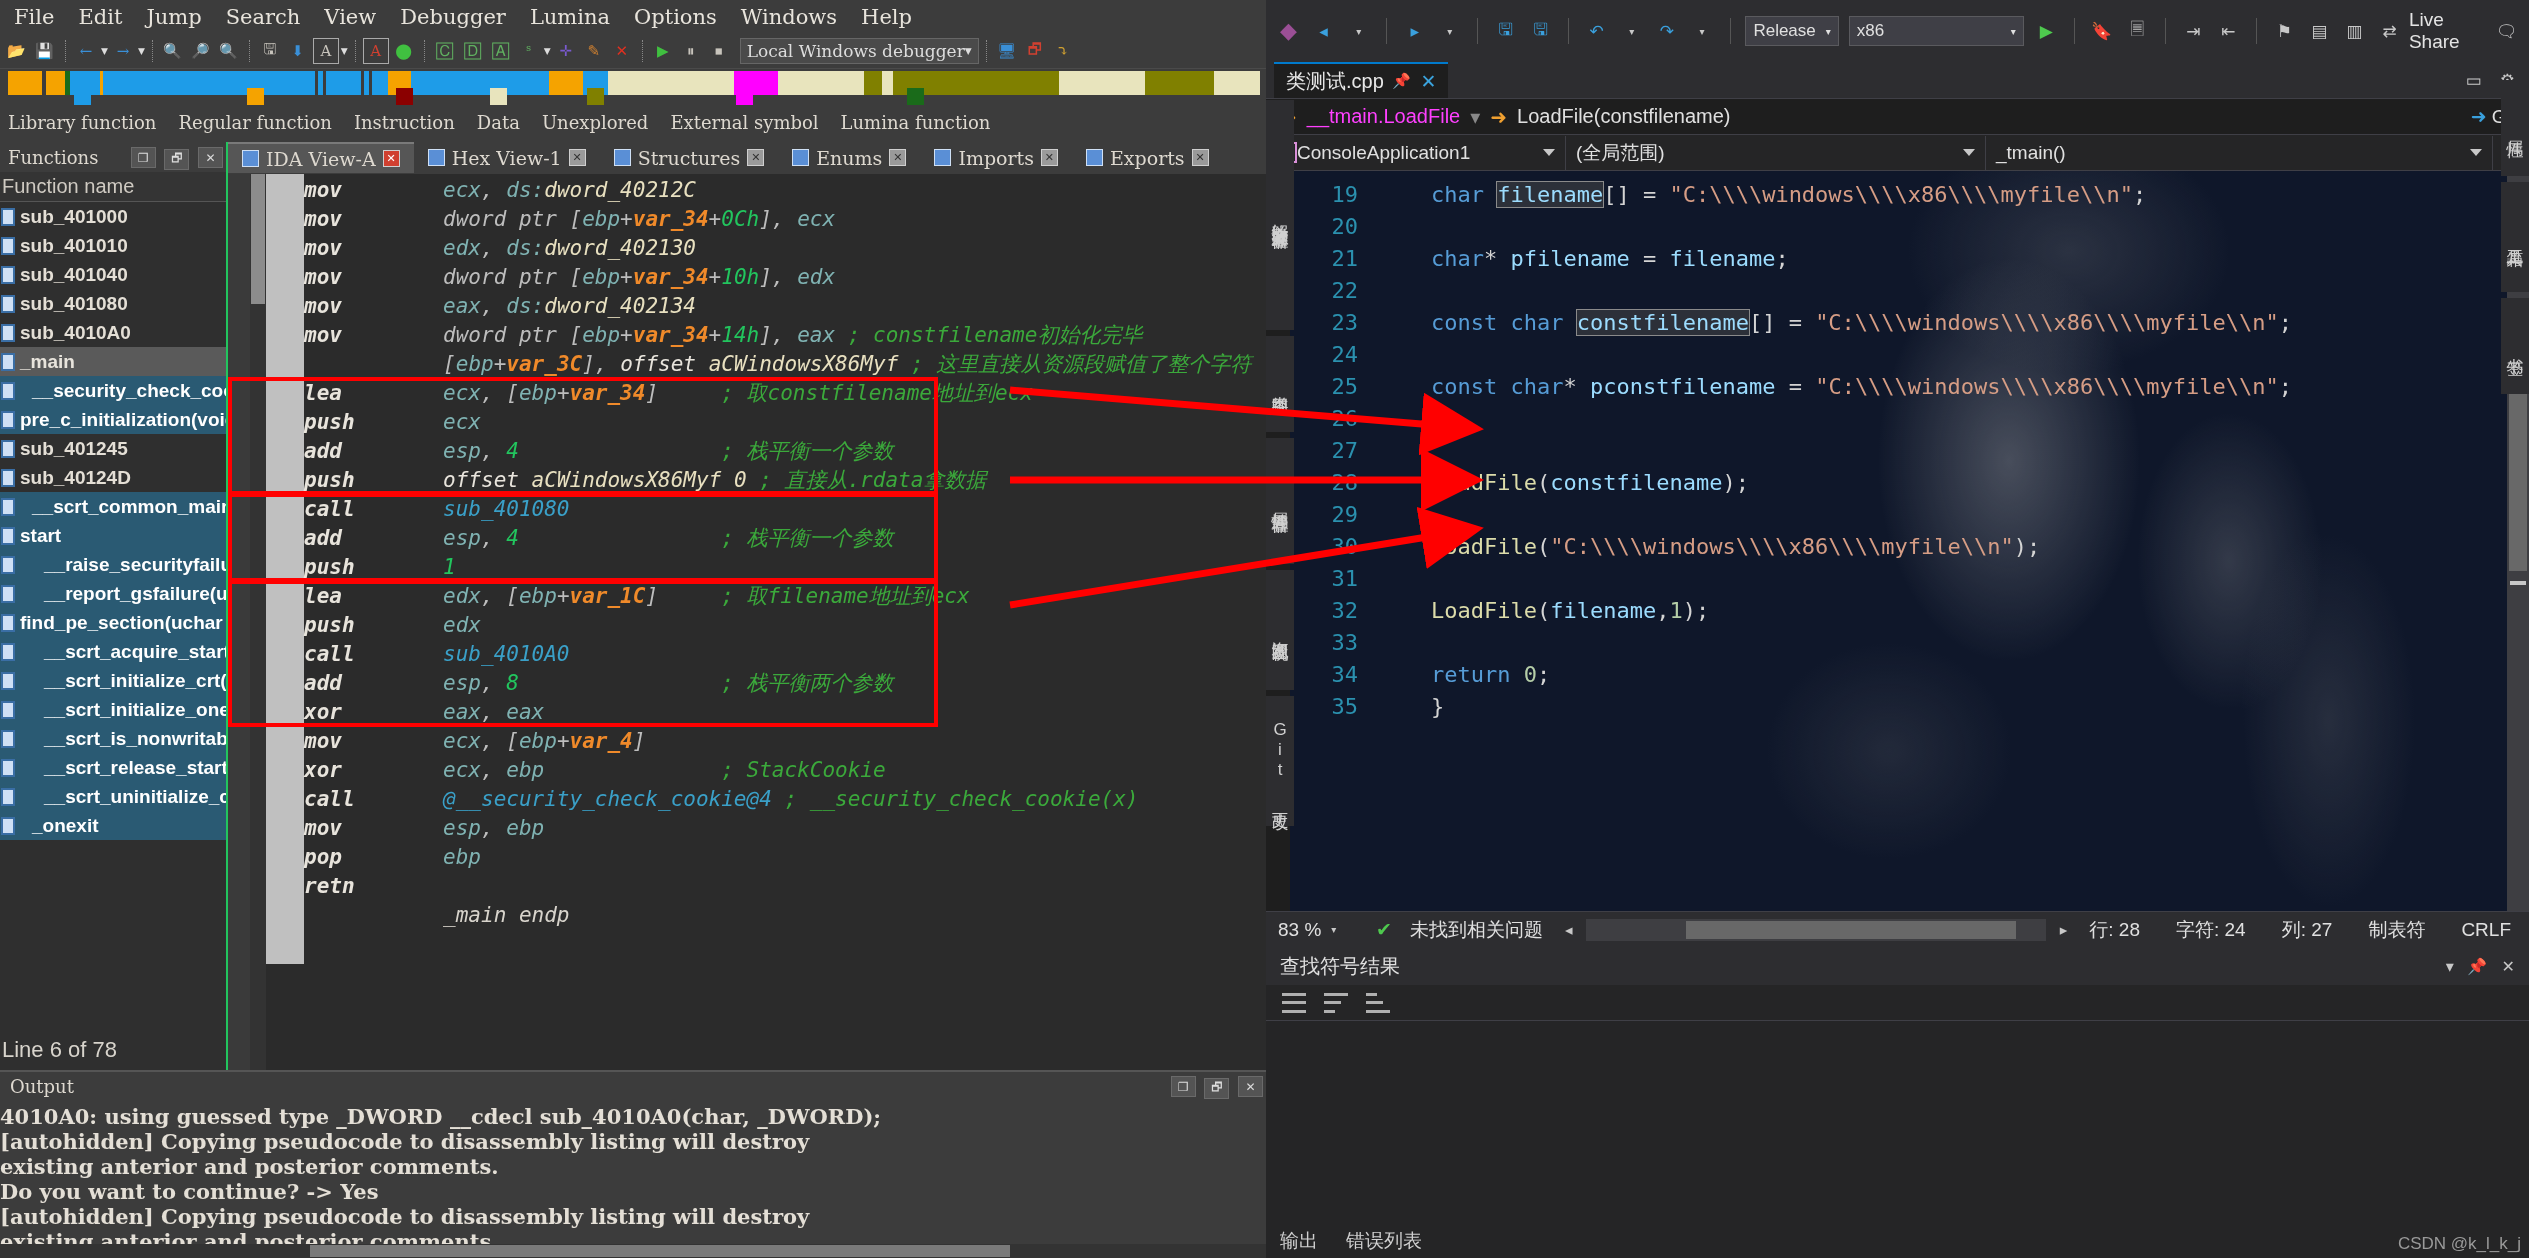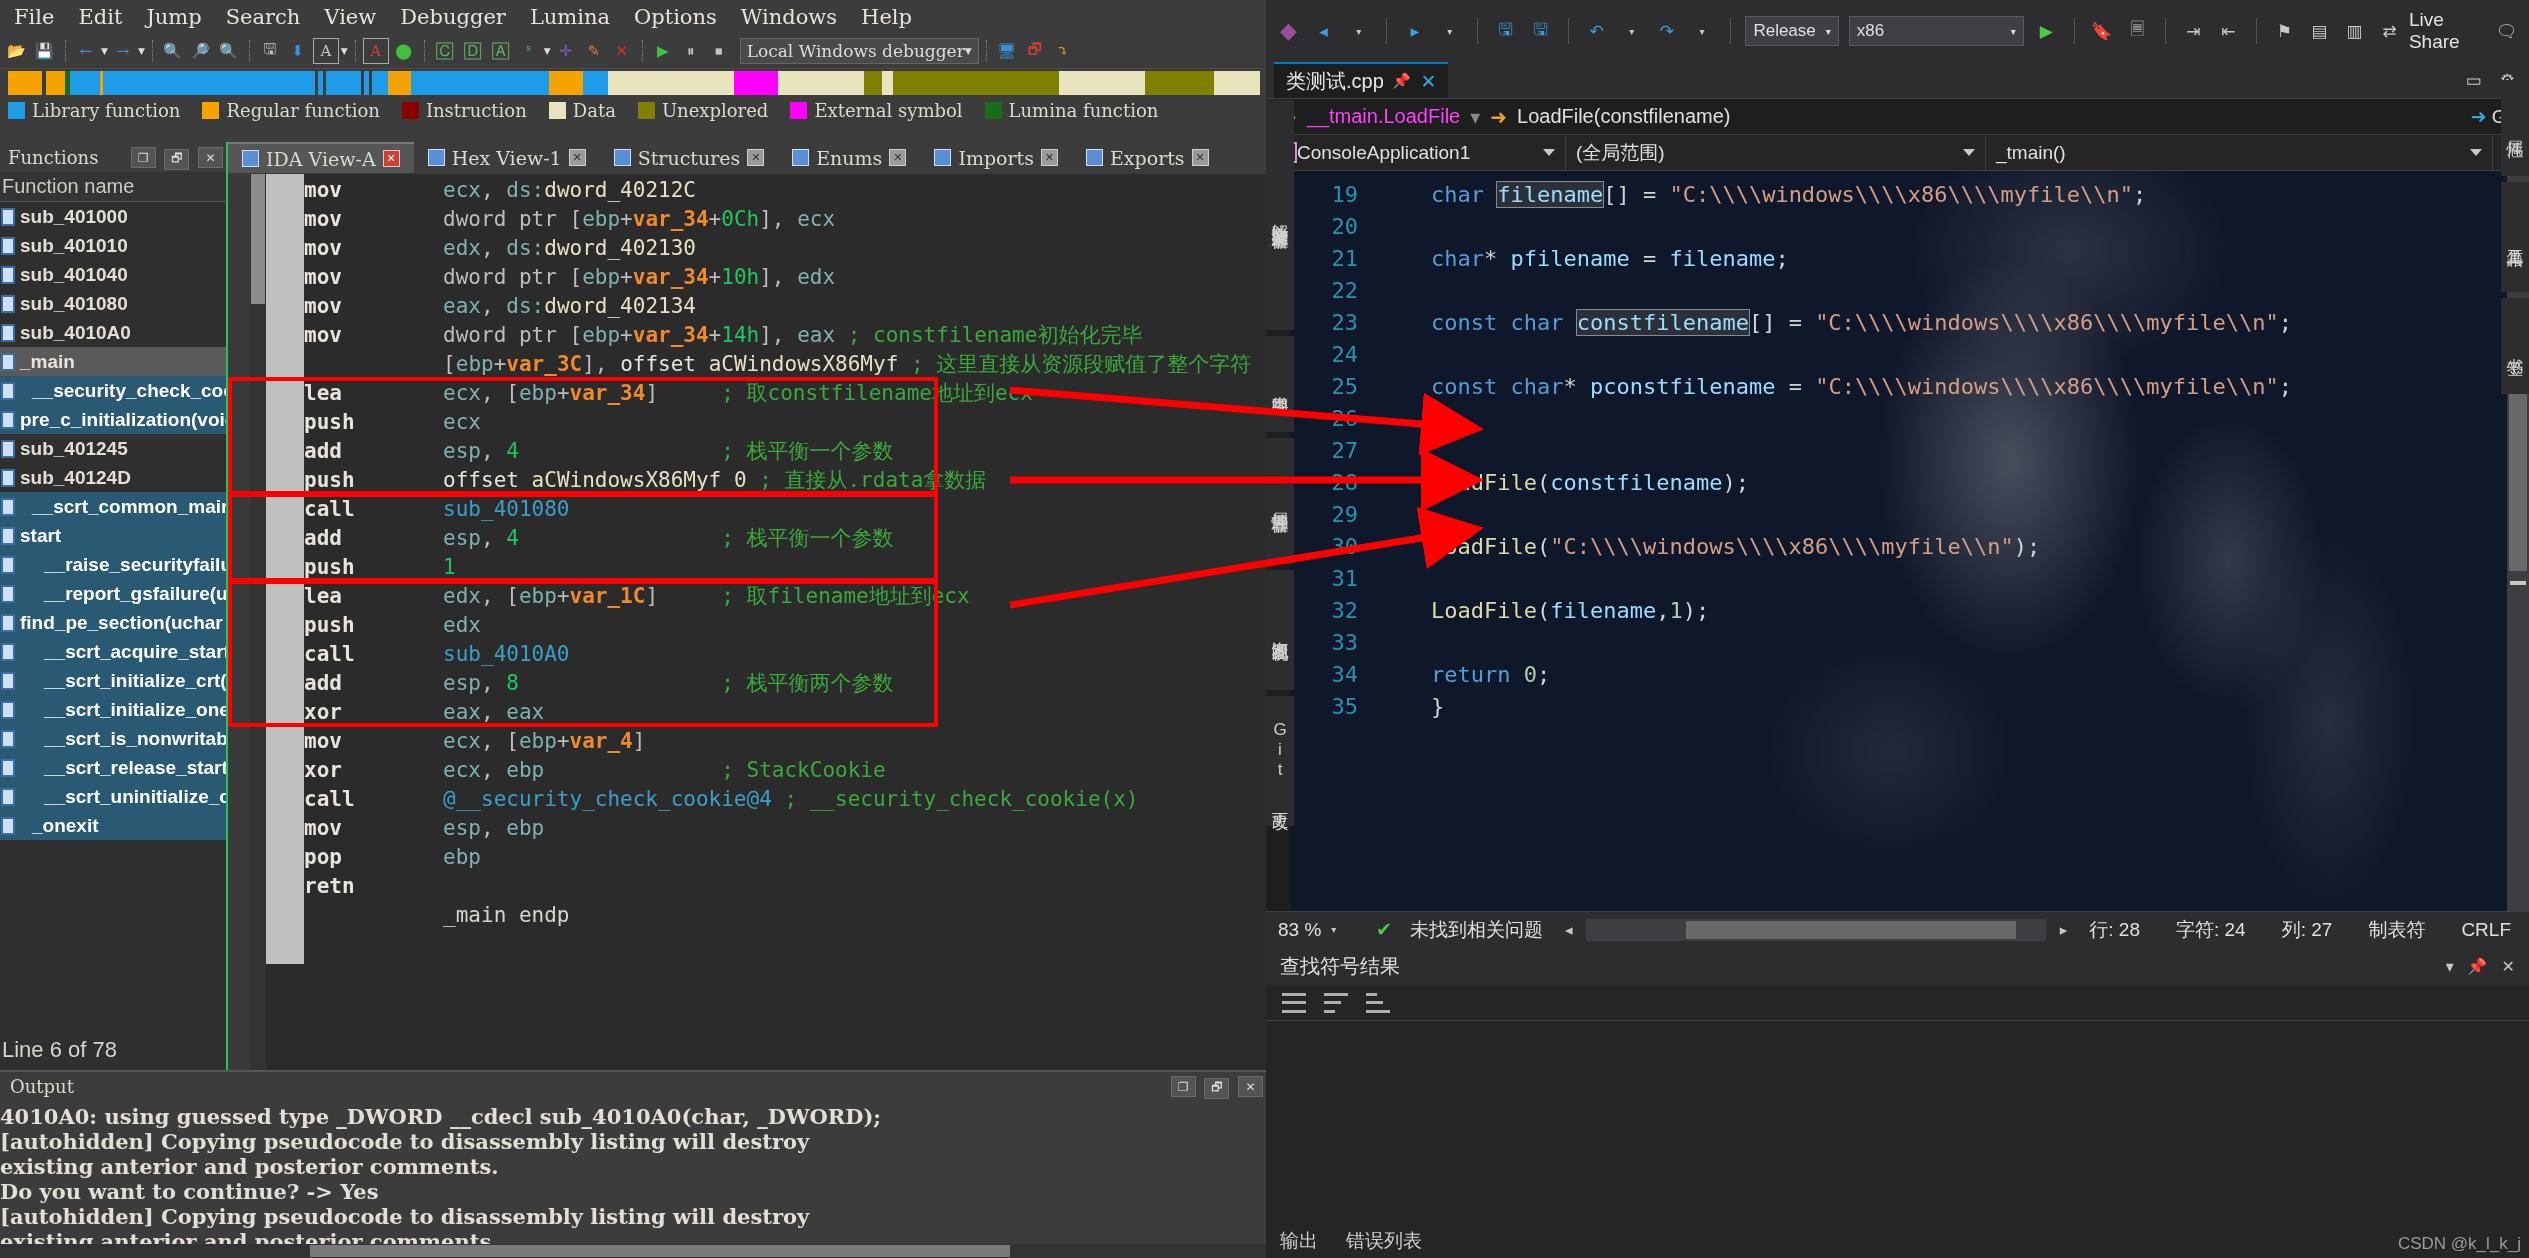--- a/index.html
+++ b/index.html
@@ -44,21 +44,21 @@
   
   #ida-colorbar { height: 24px; display: flex; margin: 2px 6px 0 8px; }
   #ida-colorbar i { display: block; height: 100%; }
 
   #ida-legend {
     height: 30px; display: flex; align-items: center; gap: 6px;
     padding-left: 8px; font-size: 18px; font-family: "DejaVu Serif", serif;
     color: #ded9d0;
   }
   #ida-legend .sw { width: 17px; height: 17px; display: inline-block; }
-  #ida-legend .lg { display: flex; align-items: center; gap: 7px; margin-right: 16px; }
+  #ida-legend .lg { display: flex; align-items: center; gap: 7px; margin-right: 16px; flex-direction: column; }
 
   
   #fn-panel {
     position: absolute; left: 0; top: 142px; width: 228px; bottom: 188px;
     background: #2f2f2f; border-right: 2px solid #22c55e;
   }
   #fn-head {
     height: 30px; display: flex; align-items: center; justify-content: space-between;
     background: #3c3c3c; padding-left: 8px; font-size: 18px;
     font-family: "DejaVu Serif", serif; color: #ded9d0;
@@ -131,20 +131,21 @@
   }
   #dis-gutter { position: absolute; left: 0; top: 0; width: 22px; height: 100%; background: #3a3a3a; }
   #dis-scroll { position: absolute; left: 22px; top: 0; width: 16px; height: 100%; background: #333; }
   #dis-scroll .thumbv { position: absolute; left: 1px; top: 0; width: 14px; height: 130px;
      background: #8c8c8c; }
   #dis-bar { position: absolute; left: 38px; top: 0; width: 38px; height: 790px; background: #c0c0c0; }
   #dis-code {
     position: absolute; left: 76px; top: 0; right: 0; bottom: 0;
     font-family: "DejaVu Sans Mono", monospace; font-size: 21px; line-height: 29px;
     padding-top: 2px;
+    font-style: italic;
   }
   .cl { white-space: pre; height: 29px; }
   .mn { color: #e8e4dc; font-weight: bold; }
   .rg { color: #7fb2b2; }
   .nm { color: #e8e0c0; }
   .vr { color: #f08a2a; font-weight: bold; }
   .of { color: #22c55e; }
   .pu { color: #bdbdbd; }
   .cm { color: #3ba93b; }
   .fc { color: #3aa0c8; }

